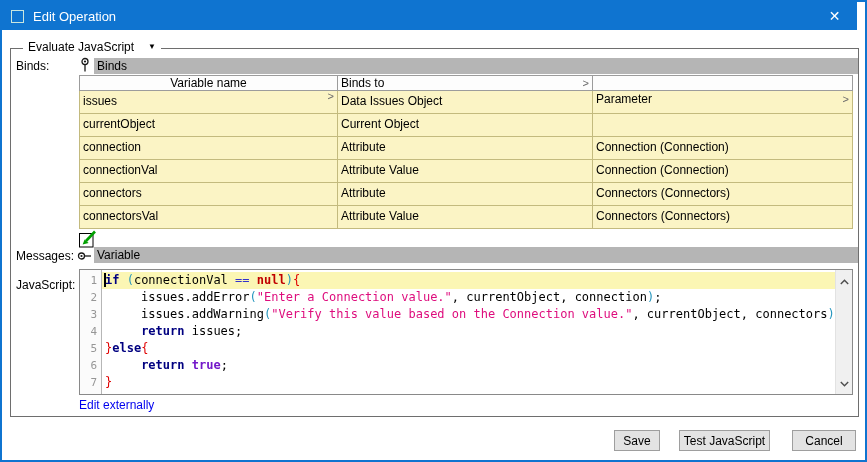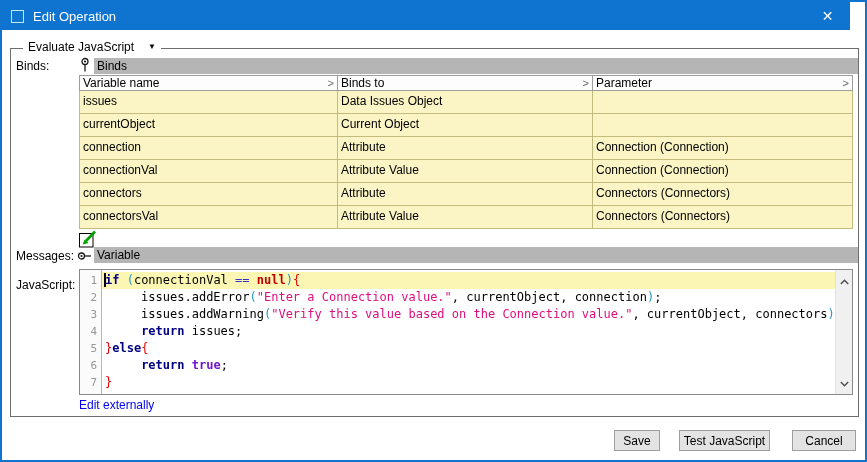--- a/index.html
+++ b/index.html
@@ -4,21 +4,21 @@
 <style>
   html,body{margin:0;padding:0;background:#d8d8d8;}
   *{box-sizing:border-box;}
   .window{
     position:relative;width:867px;height:462px;background:#fff;
     border:2px solid var(--accent);
     font-family:"Liberation Sans",sans-serif;font-size:12px;color:#000;
     overflow:hidden;
   }
   
-  .titlebar{position:absolute;left:0;top:0;right:15px;height:28px;background:var(--accent);
+  .titlebar{position:absolute;left:0;top:0;right:8px;height:28px;background:var(--accent);
     display:flex;align-items:center;color:#fff;}
   .title-icon{width:13px;height:13px;border:1px solid #c9e6df;margin-left:9px;flex:0 0 auto;}
   .title-text{margin-left:9px;font-size:13px;}
   .close-btn{margin-left:auto;width:45px;height:28px;display:flex;align-items:center;justify-content:center;
     font-size:14px;cursor:default;}
   
   .groupbox{position:absolute;left:8px;top:46px;width:849px;height:369px;border:1px solid #6e6e6e;}
   .legend{position:absolute;left:12px;top:-9px;background:#fff;padding:0 5px;display:flex;align-items:center;gap:14px;}
   .legend .arrow{font-size:8px;line-height:8px;}
   
@@ -26,22 +26,22 @@
   
   .section-bar{position:absolute;left:92px;width:764px;height:16px;background:var(--bar-gray);
     line-height:16px;padding-left:3px;color:#000;}
   .key-icon{position:absolute;left:75px;}
   
   .btable{position:absolute;left:77px;top:73px;width:774px;}
   .thead{display:flex;height:16px;border:1px solid #9c9c9c;background:#fdfdfd;}
   .hcell{display:flex;align-items:center;padding:0 3px;border-right:1px solid #9c9c9c;height:14px;}
   .hcell:last-child{border-right:none;}
   .hcell .sort{margin-left:auto;color:#6a6a6a;font-size:11px;}
-  .c0{width:258px;} .c1{width:255px;} .c2{width:261px;}
-  .thead .c0{width:258px;} .thead .c1{width:255px;} .thead .c2{width:259px;}
+  .c0{width:258px;flex-direction:column;} .c1{width:255px;} .c2{width:261px;}
+  .thead .c0{width:258px;} .thead .c1{width:255px;} .thead .c2{width:259px;margin-top:16px;}
   .tbody{border-left:1px solid var(--row-border);}
   .trow{display:flex;height:23px;background:var(--row-yellow);}
   .tcell{padding:3px 0 0 3px;border-right:1px solid var(--row-border);border-bottom:1px solid var(--row-border);overflow:hidden;white-space:nowrap;}
   .trow .c0{width:258px;} .trow .c1{width:255px;} .trow .c2{width:260px;}
   .tool-icon{position:absolute;left:77px;top:228px;width:18px;height:18px;}
   
   .editor{position:absolute;left:77px;top:267px;width:774px;height:126px;border:1px solid #898989;
     background:#fff;display:flex;font-family:"DejaVu Sans Mono",monospace;font-size:12px;}
   .gutter{width:22px;background:#fbfbfb;border-right:1px solid #b6b6b6;padding-top:2px;}
   .gnum{height:17px;line-height:17px;text-align:right;padding-right:4px;color:#969696;font-size:11px;}

